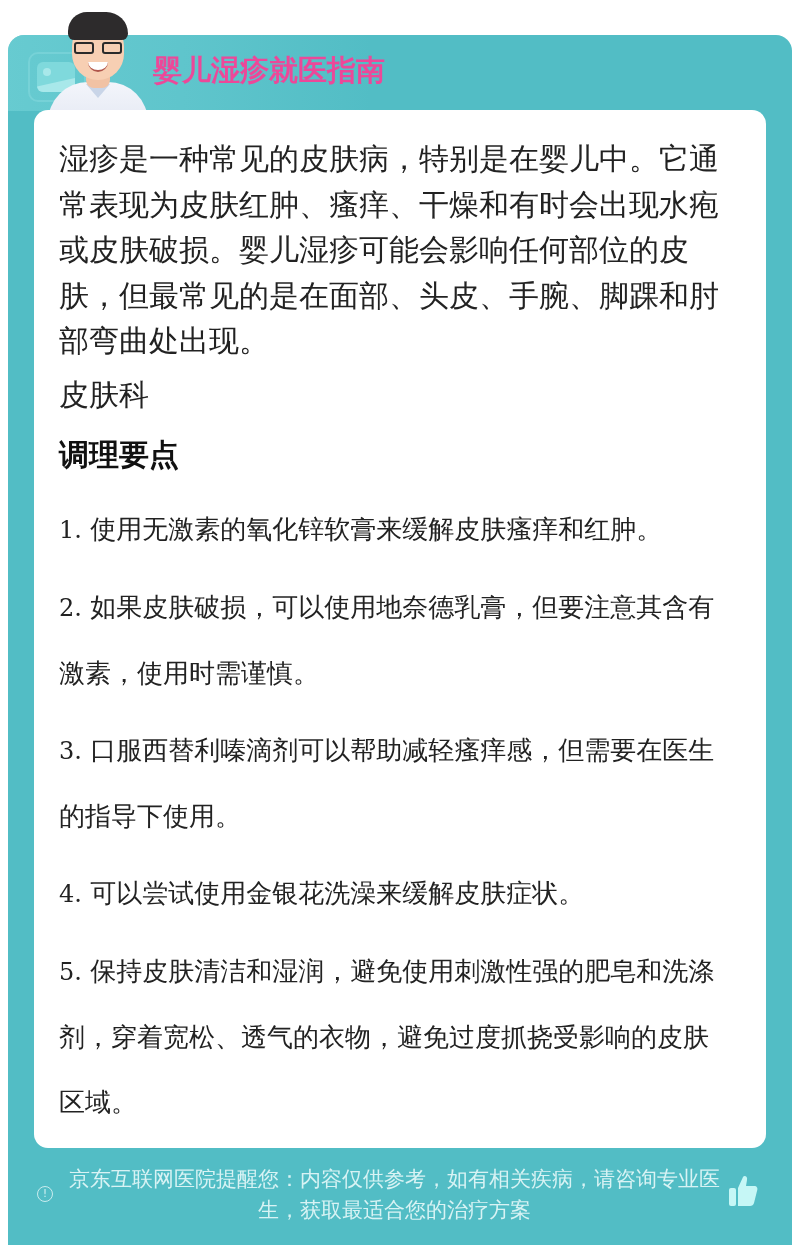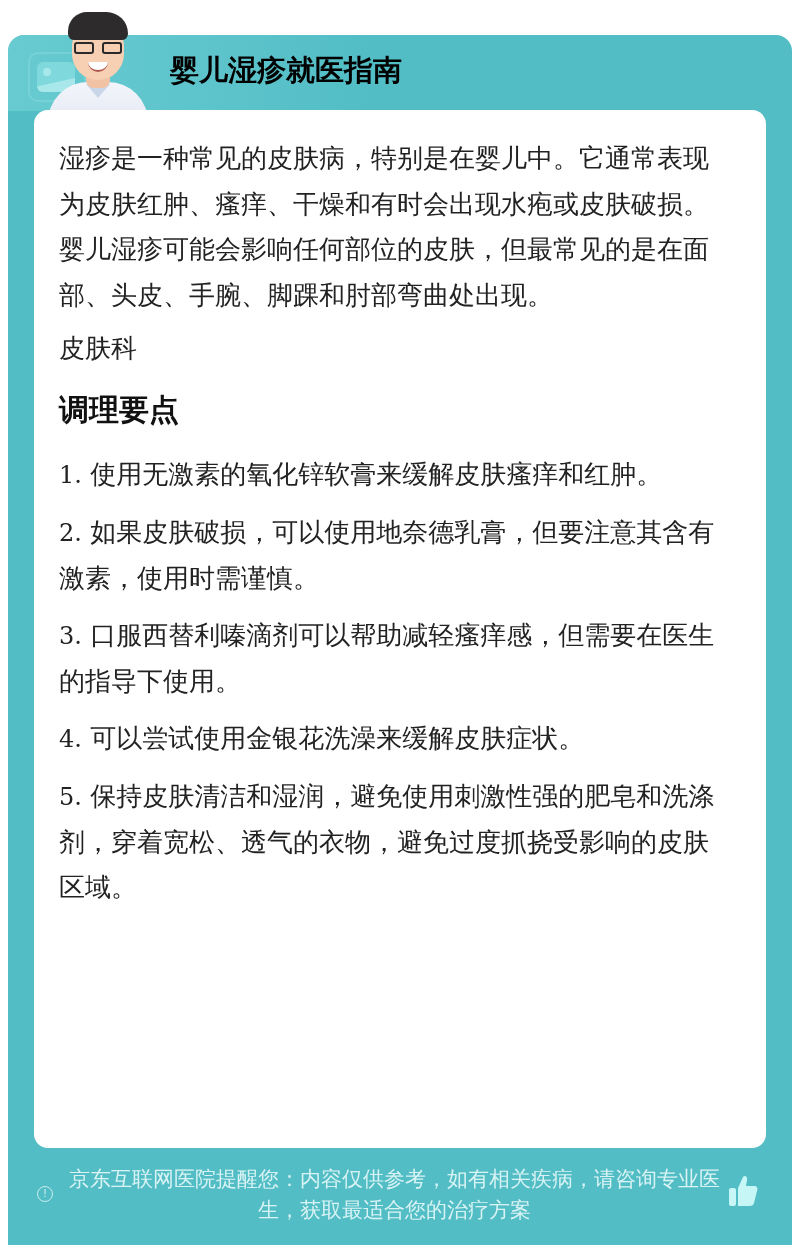--- a/index.html
+++ b/index.html
@@ -145,25 +145,25 @@
       left: 40px;
       top: 56px;
       width: 20px;
       height: 8px;
       background: #fff;
       border-bottom: 2px solid #b0564b;
       border-radius: 0 0 10px 10px;
     }
     .title {
       position: absolute;
-      left: 170px;
+      left: 153px;
       top: 50px;
       font-size: 29px;
       font-weight: bold;
-      color: #000000;
+      color: #ec4899;
       letter-spacing: 0px;
       line-height: 40px;
     }
     .card {
       position: absolute;
       left: 34px;
       top: 110px;
       width: 732px;
       height: 1038px;
       background: #ffffff;
@@ -177,31 +177,31 @@
       color: #1a1a1a;
     }
     .h {
       font-size: 30px;
       font-weight: bold;
       line-height: 56px;
       margin: 0;
       color: #111;
     }
     .p {
-      font-size: 26px;
+      font-size: 30px;
       line-height: 45.5px;
       margin: 0;
       color: #222;
     }
     .sec1-h { margin-top: 0; }
     .sec1-p { margin-top: 6px; margin-bottom: 8px; }
     .sec2-p { margin-top: 6px; margin-bottom: 10px; }
     .list-item {
       font-size: 26px;
-      line-height: 45px;
+      line-height: 65px;
       margin: 0 0 12px 0;
       color: #222;
     }
     .list-wrap { margin-top: 14px; }
     .num {
       font-family: "DejaVu Serif", "Liberation Serif", serif;
       font-size: 24px;
     }
     .footer {
       position: absolute;

